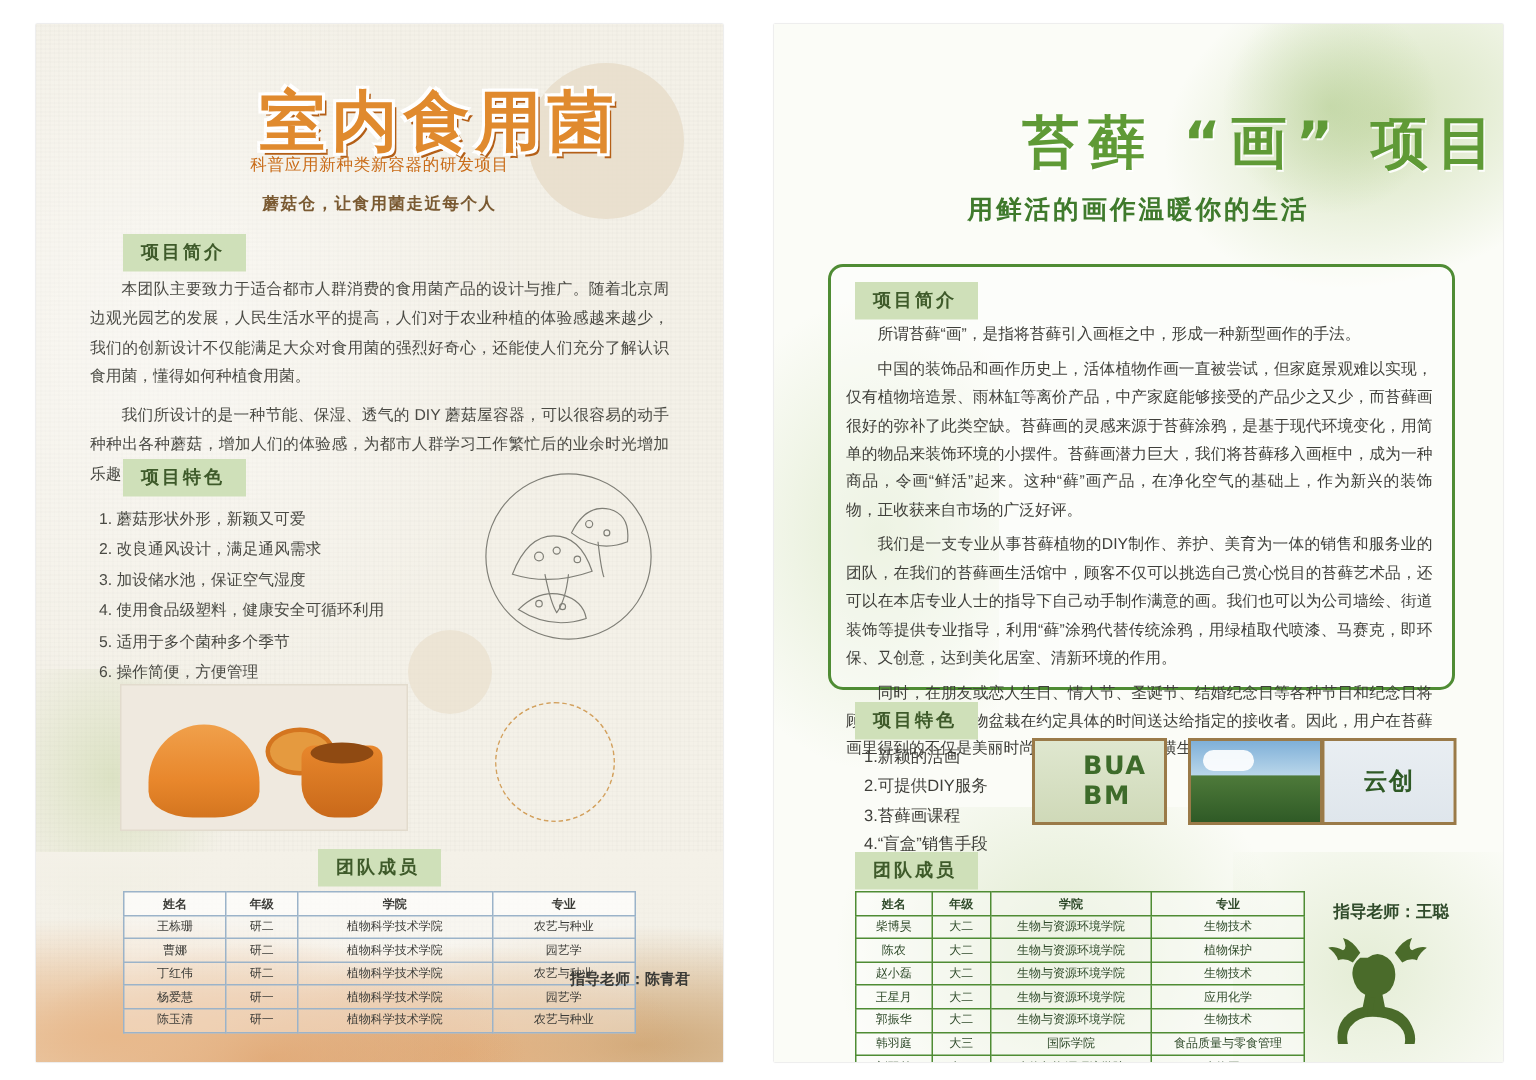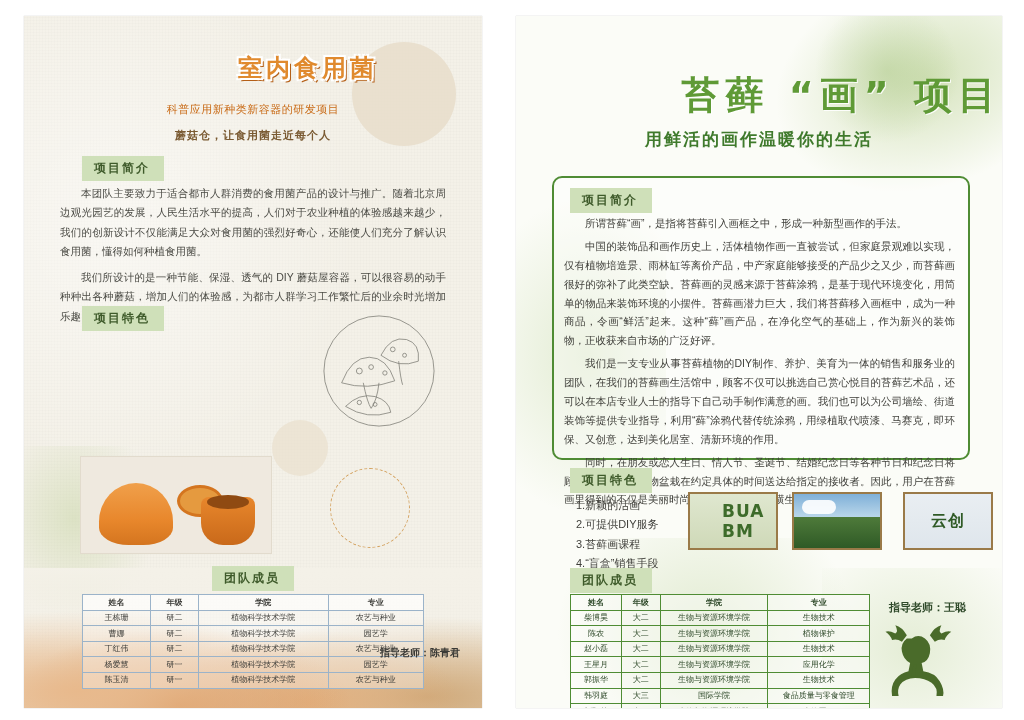--- a/index.html
+++ b/index.html
@@ -100,31 +100,30 @@
     background: radial-gradient(ellipse at 40% 40%, rgba(201,214,168,0.55) 0%, rgba(201,214,168,0) 65%);
   }
 
   .l-title {
     position: absolute;
     left: 0;
     top: 36px;
     width: 538px;
     text-align: center;
     font-family: "DejaVu Sans", sans-serif;
-    font-size: 24px;
+    font-size: 44px;
     font-weight: bold;
     letter-spacing: 4px;
     color: #e08a2e;
     text-shadow:
       2px 2px 0 #ffffff,
       -2px 2px 0 #ffffff,
       2px -2px 0 #ffffff,
       -2px -2px 0 #ffffff,
       3px 3px 0 #b45f17;
-    margin-left: 15px;
   }
   .l-subtitle {
     position: absolute;
     left: 0;
     top: 86px;
     width: 458px;
     text-align: center;
     font-size: 11px;
     color: #c96b17;
     letter-spacing: 0.5px;
@@ -400,21 +399,21 @@
     position: absolute;
     left: 8px;
     top: 6px;
     width: 34px;
     height: 14px;
     background: #ffffff;
     border-radius: 12px;
     opacity: .9;
   }
   .r-img3 {
-    left: 387px;
+    left: 365px;
     background: linear-gradient(to bottom, #e9eef2 0%, #dfe6ec 100%);
     text-decoration: underline;
   }
   .r-img3 .letters {
     position: absolute;
     inset: 0;
     display: flex;
     align-items: center;
     justify-content: center;
     font-family: "DejaVu Sans", sans-serif;
@@ -500,20 +499,28 @@
 
     <div class="l-body l-body-1">
       <p>本团队主要致力于适合都市人群消费的食用菌产品的设计与推广。随着北京周边观光园艺的发展，人民生活水平的提高，人们对于农业种植的体验感越来越少，我们的创新设计不仅能满足大众对食用菌的强烈好奇心，还能使人们充分了解认识食用菌，懂得如何种植食用菌。</p>
       <p>我们所设计的是一种节能、保湿、透气的 DIY 蘑菇屋容器，可以很容易的动手种种出各种蘑菇，增加人们的体验感，为都市人群学习工作繁忙后的业余时光增加乐趣。</p>
     </div>
 
     <div class="sec-label-wrap l-sec2">
       <span class="sec-label">项目特色</span>
     </div>
 
+    <div class="l-features">
+      <div>1. 蘑菇形状外形，新颖又可爱</div>
+      <div>2. 改良通风设计，满足通风需求</div>
+      <div>3. 加设储水池，保证空气湿度</div>
+      <div>4. 使用食品级塑料，健康安全可循环利用</div>
+      <div>5. 适用于多个菌种多个季节</div>
+      <div>6. 操作简便，方便管理</div>
+    </div>
 
     <div class="prod-photo">
       <div class="mush"></div>
       <div class="cupA"></div>
       <div class="cupB"></div>
       <div class="cupB-in"></div>
     </div>
 
     <div class="bottom-photo"></div>
 

